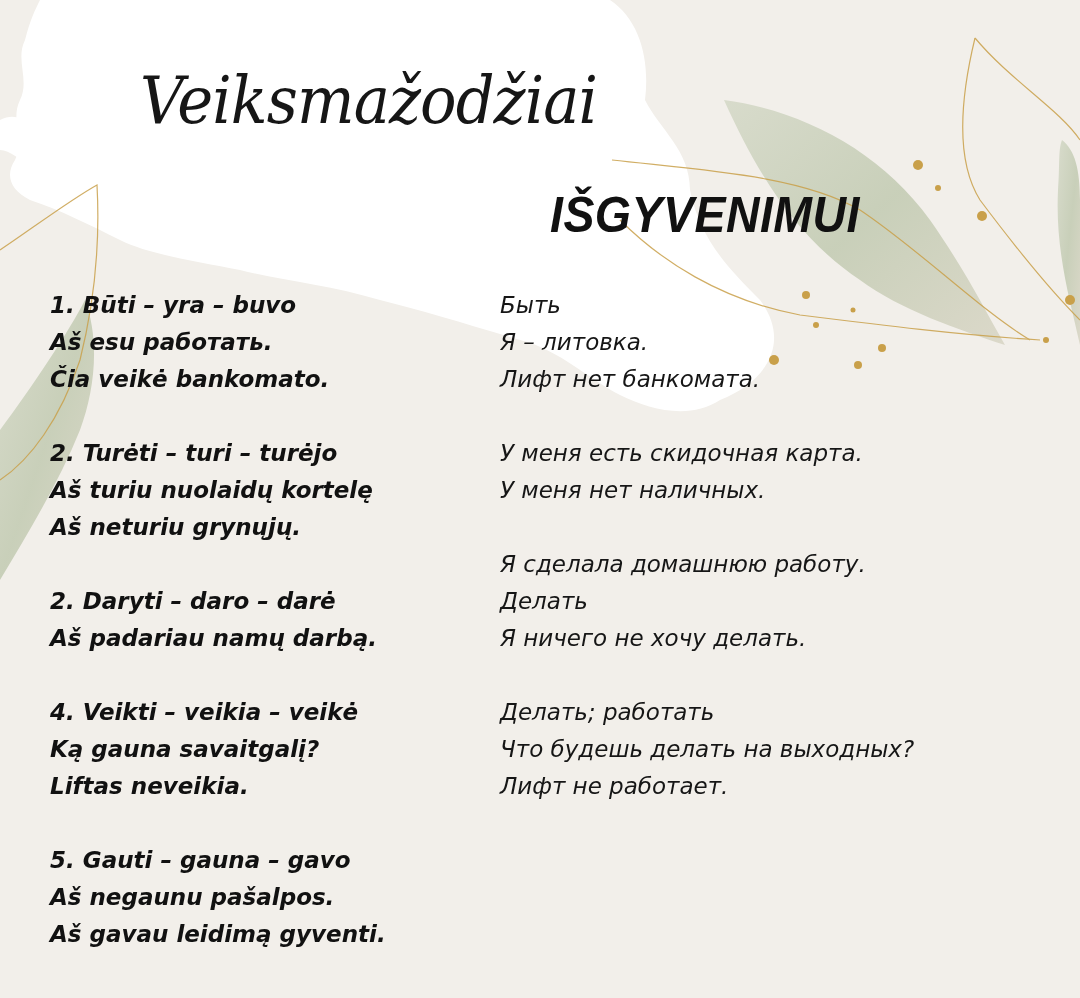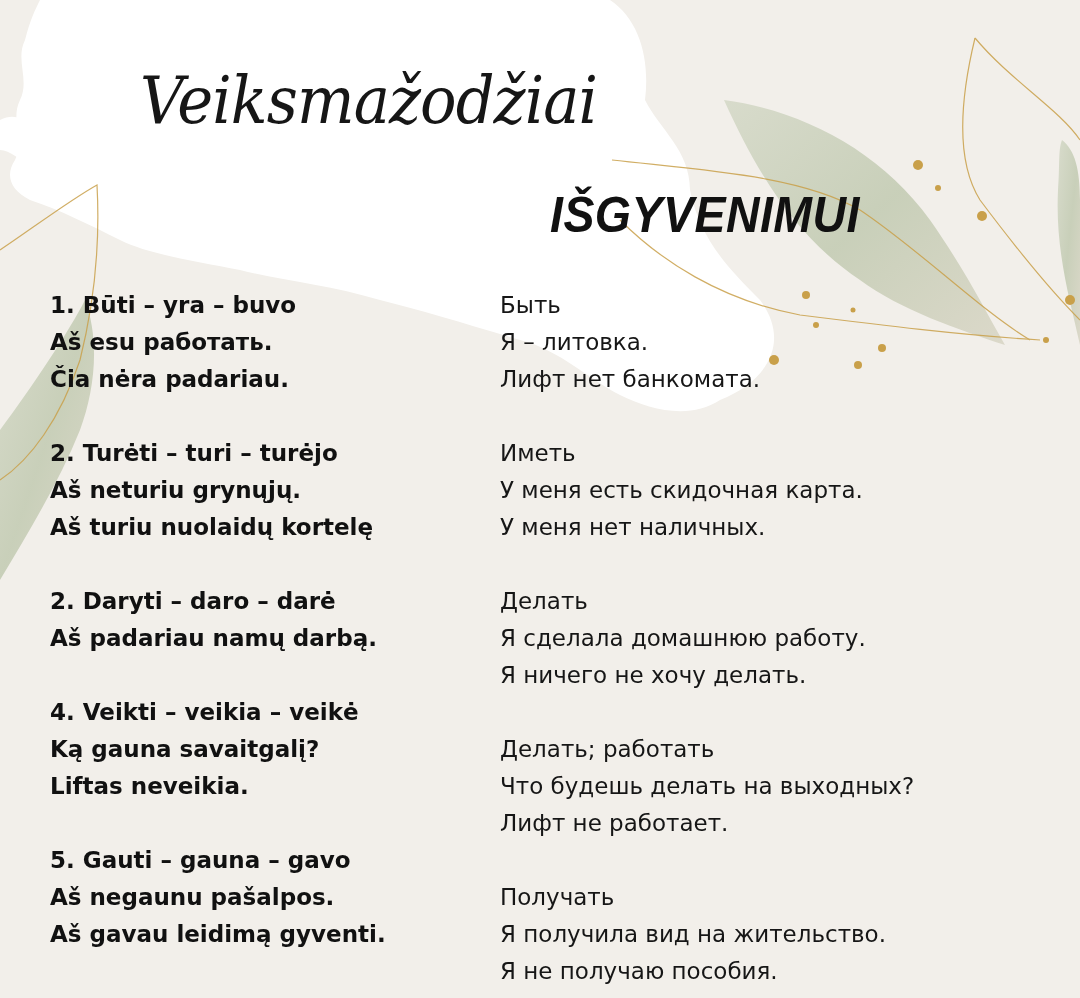--- a/index.html
+++ b/index.html
@@ -26,21 +26,21 @@
       position: absolute; left: 50px; top: 287px; width: 420px;
       font-family: "DejaVu Sans", sans-serif; font-weight: bold; font-size: 23px;
       line-height: 37px; color: #111;
     }
     .col-ru {
       position: absolute; left: 500px; top: 287px; width: 520px;
       font-family: "DejaVu Sans", sans-serif; font-size: 23px;
       line-height: 37px; color: #161616;
     }
     .block { margin-bottom: 37px; }
-    .block .line { display: block; white-space: nowrap; }
+    .block .line { display: block; white-space: nowrap; font-style: italic; }
   </style>
 </head>
 <body>
 
 <svg class="bg-layer" viewBox="0 0 1080 998" xmlns="http://www.w3.org/2000/svg">
   <defs>
     <linearGradient id="leafg" x1="0" y1="0" x2="1" y2="1">
       <stop offset="0" stop-color="#d5d9c8"></stop>
       <stop offset="0.5" stop-color="#c4ccb4"></stop>
       <stop offset="1" stop-color="#d9d6c6"></stop>
@@ -79,26 +79,26 @@
   </g>
 </svg>
 
 <div class="title-script">Veiksmažodžiai</div>
 <div class="title-bold">IŠGYVENIMUI</div>
 
 <div class="col-lt">
   <div class="block">
     <span class="line">1. Būti – yra – buvo</span>
     <span class="line">Aš esu работать.</span>
-    <span class="line">Čia nėra padariau.</span>
+    <span class="line">Čia veikė bankomato.</span>
   </div>
   <div class="block">
     <span class="line">2. Turėti – turi – turėjo</span>
+    <span class="line">Aš turiu nuolaidų kortelę</span>
     <span class="line">Aš neturiu grynųjų.</span>
-    <span class="line">Aš turiu nuolaidų kortelę</span>
   </div>
   <div class="block">
     <span class="line">2. Daryti – daro – darė</span>
     <span class="line">Aš padariau namų darbą.</span>
   </div>
   <div class="block">
     <span class="line">4. Veikti – veikia – veikė</span>
     <span class="line">Ką gauna savaitgalį?</span>
     <span class="line">Liftas neveikia.</span>
   </div>
@@ -109,32 +109,26 @@
   </div>
 </div>
 
 <div class="col-ru">
   <div class="block">
     <span class="line">Быть</span>
     <span class="line">Я – литовка.</span>
     <span class="line">Лифт нет банкомата.</span>
   </div>
   <div class="block">
-    <span class="line">Иметь</span>
     <span class="line">У меня есть скидочная карта.</span>
     <span class="line">У меня нет наличных.</span>
   </div>
   <div class="block">
+    <span class="line">Я сделала домашнюю работу.</span>
     <span class="line">Делать</span>
-    <span class="line">Я сделала домашнюю работу.</span>
     <span class="line">Я ничего не хочу делать.</span>
   </div>
   <div class="block">
     <span class="line">Делать; работать</span>
     <span class="line">Что будешь делать на выходных?</span>
     <span class="line">Лифт не работает.</span>
   </div>
-  <div class="block">
-    <span class="line">Получать</span>
-    <span class="line">Я получила вид на жительство.</span>
-    <span class="line">Я не получаю пособия.</span>
-  </div>
 </div>
 
 </body></html>

